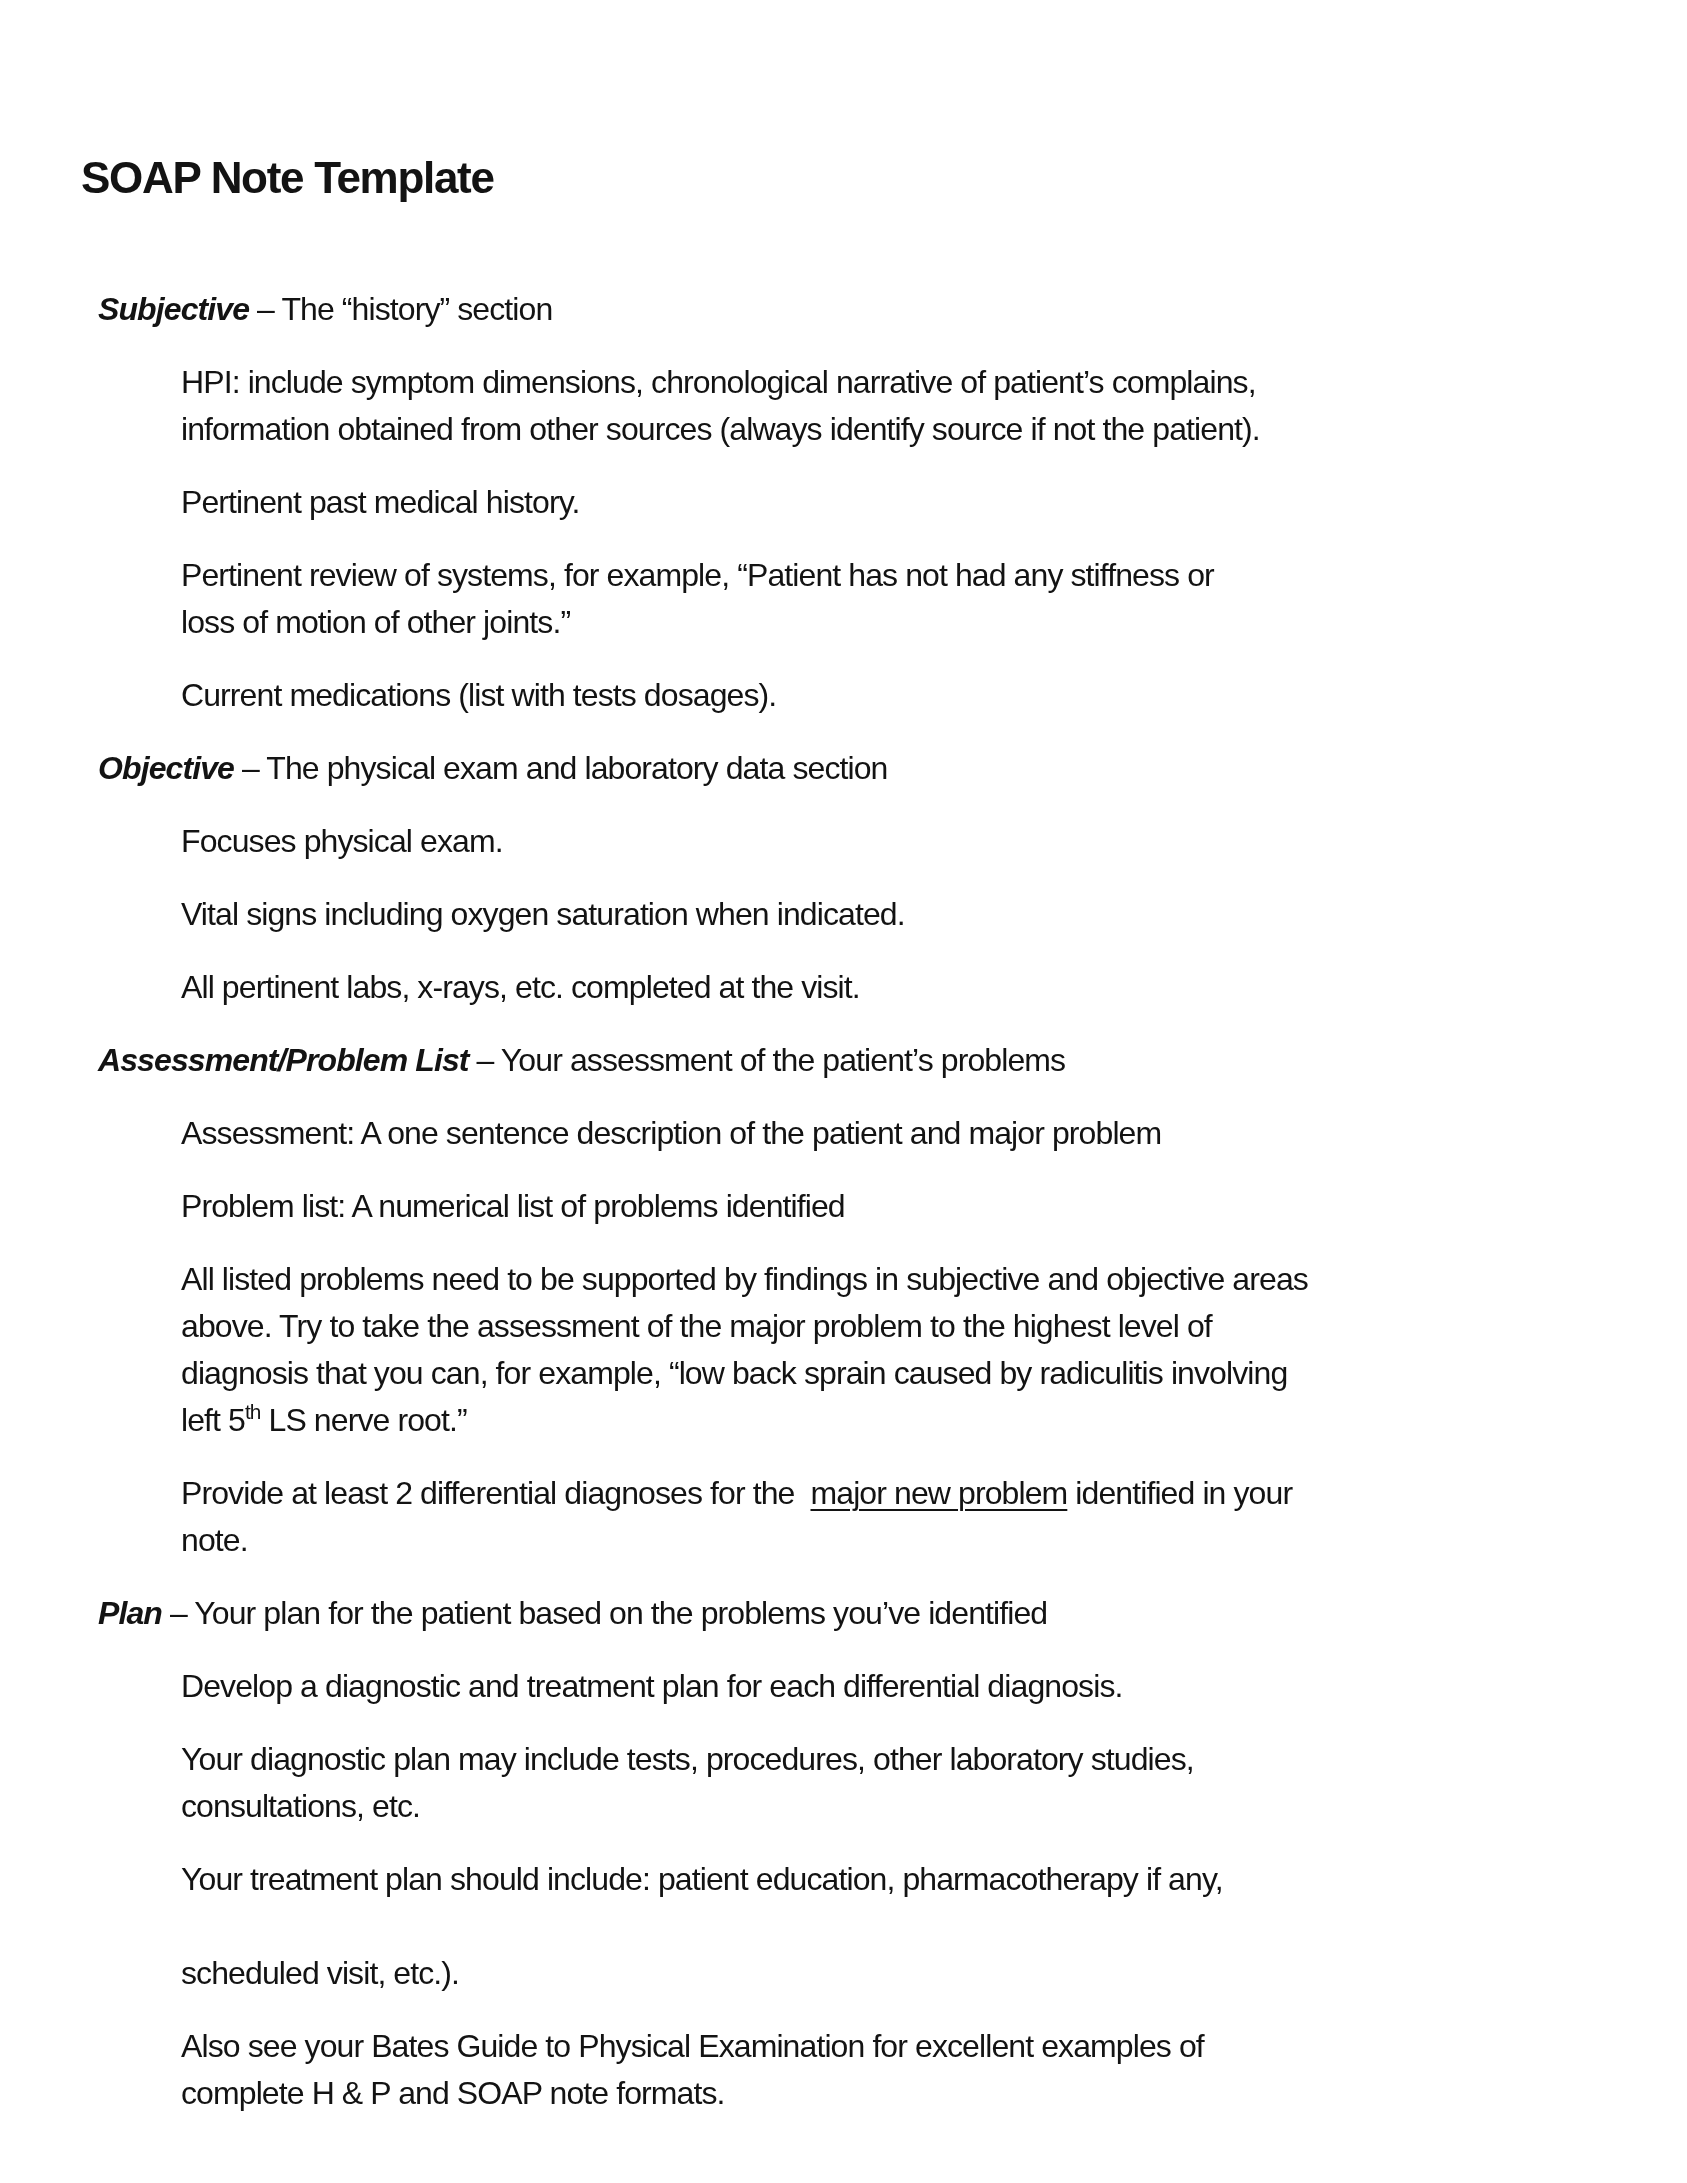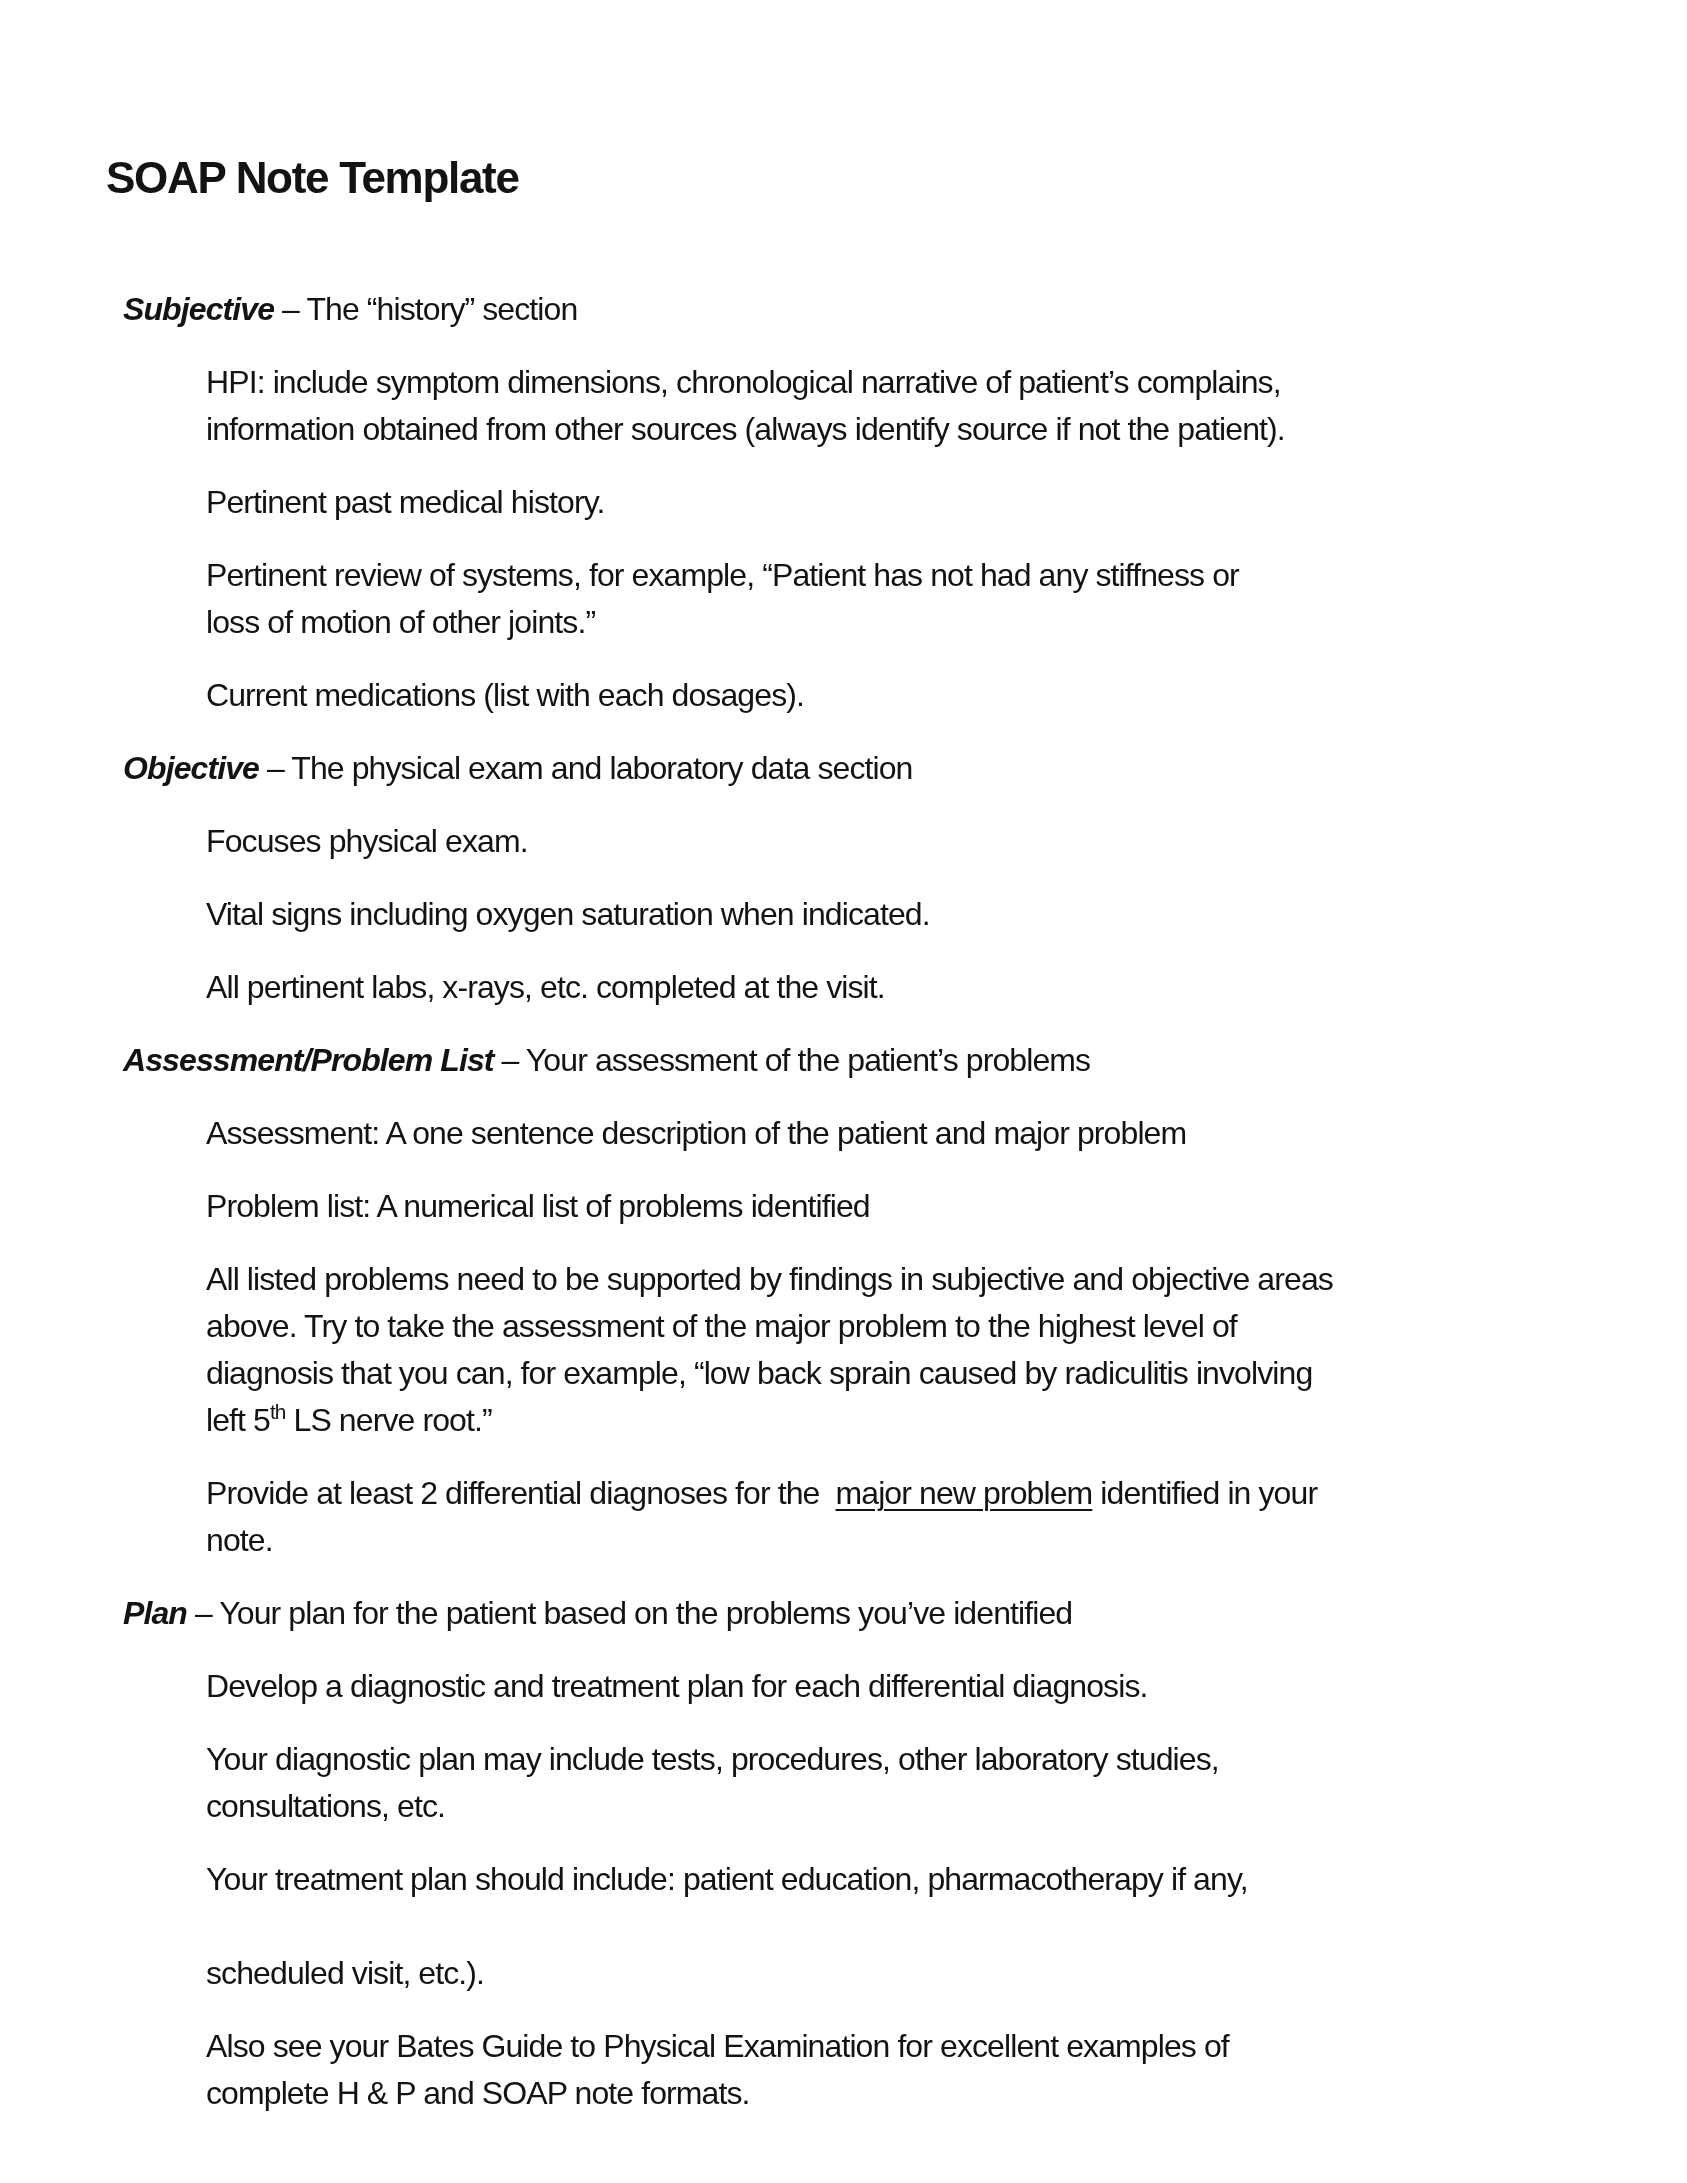--- a/index.html
+++ b/index.html
@@ -8,21 +8,21 @@
     width: 1687px;
     height: 2184px;
     font-family: "Liberation Sans", "DejaVu Sans", sans-serif;
     color: #131313;
   }
   .page {
     position: relative;
     width: 1687px;
     height: 2184px;
     background: #ffffff;
-    padding: 150px 157px 0 106px;
+    padding: 150px 157px 0 81px;
     overflow: hidden;
   }
   .doc-title {
     font-size: 44px;
     line-height: 56px;
     font-weight: 700;
     letter-spacing: -1.3px;
     margin: 0 0 80px 0;
     white-space: nowrap;
   }
@@ -59,21 +59,21 @@
 </head>
 <body>
 
 <div class="page">
   <h1 class="doc-title">SOAP Note Template</h1>
   <div class="doc-body">
       <p class="section-heading"><span class="heading-term">Subjective</span><span> – The “history” section</span></p>
       <p class="body-paragraph"><span>HPI: include symptom dimensions, chronological narrative of patient’s complains,</span><br><span>information obtained from other sources (always identify source if not the patient).</span></p>
       <p class="body-paragraph"><span>Pertinent past medical history.</span></p>
       <p class="body-paragraph"><span>Pertinent review of systems, for example, “Patient has not had any stiffness or</span><br><span>loss of motion of other joints.”</span></p>
-      <p class="body-paragraph"><span>Current medications (list with each dosages).</span></p>
+      <p class="body-paragraph"><span>Current medications (list with tests dosages).</span></p>
       <p class="section-heading"><span class="heading-term">Objective</span><span> – The physical exam and laboratory data section</span></p>
       <p class="body-paragraph"><span>Focuses physical exam.</span></p>
       <p class="body-paragraph"><span>Vital signs including oxygen saturation when indicated.</span></p>
       <p class="body-paragraph"><span>All pertinent labs, x-rays, etc. completed at the visit.</span></p>
       <p class="section-heading"><span class="heading-term">Assessment/Problem List</span><span> – Your assessment of the patient’s problems</span></p>
       <p class="body-paragraph"><span>Assessment: A one sentence description of the patient and major problem</span></p>
       <p class="body-paragraph"><span>Problem list: A numerical list of problems identified</span></p>
       <p class="body-paragraph"><span>All listed problems need to be supported by findings in subjective and objective areas</span><br><span>above. Try to take the assessment of the major problem to the highest level of</span><br><span>diagnosis that you can, for example, “low back sprain caused by radiculitis involving</span><br><span>left 5</span><sup class="sup-run">th</sup><span> LS nerve root.”</span></p>
       <p class="body-paragraph"><span>Provide at least 2 differential diagnoses for the </span><span class="underline-run">major new problem</span><span> identified in your</span><br><span>note.</span></p>
       <p class="section-heading"><span class="heading-term">Plan</span><span> – Your plan for the patient based on the problems you’ve identified</span></p>

